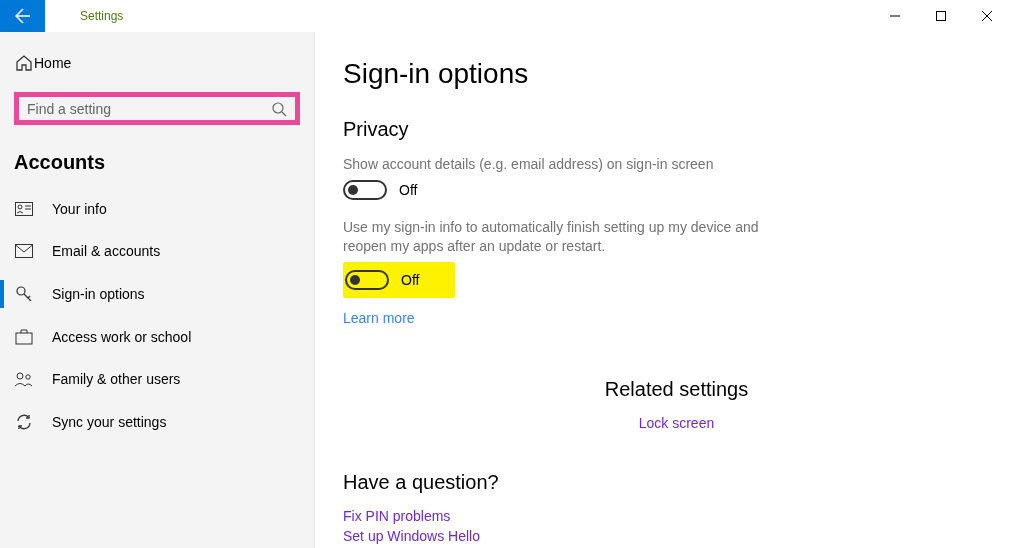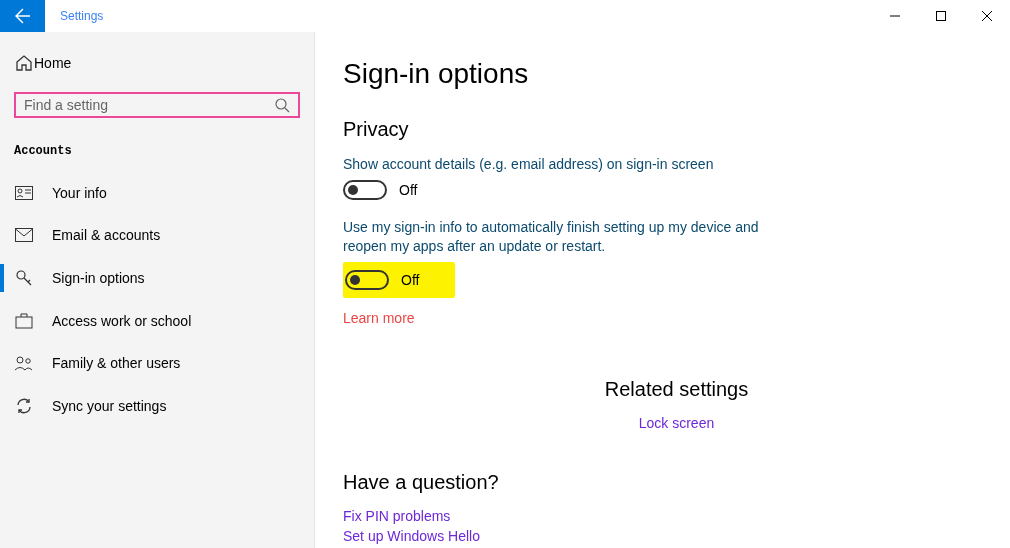--- a/index.html
+++ b/index.html
@@ -25,21 +25,22 @@
   justify-content: center;
   cursor: pointer;
 }
 .back-btn svg { width: 16px; height: 16px; }
 .app-title {
   flex: 0 0 auto;
   padding-left: 15px;
   display: flex;
   align-items: center;
   font-size: 12px;
-  color: #3b82f6;
+  color: #4d7c0f;
+  margin-left: 20px;
 }
 .spacer { flex: 1; }
 .caption-buttons { display: flex; }
 .caption-btn {
   width: 46px;
   display: flex;
   align-items: center;
   justify-content: center;
   cursor: pointer;
 }
@@ -56,42 +57,41 @@
   display: flex;
   align-items: center;
   padding: 22px 14px 10px 14px;
   cursor: pointer;
 }
 .home-row .icon-slot { width: 20px; display: flex; justify-content: center; }
 .home-row .label { font-size: 14px; }
 .search-wrap { padding: 10px 14px 18px 14px; }
 .search-box {
   width: 100%;
-  height: 26px;
-  border: 2px solid #ec4899;
+  height: 33px;
+  border: 5px solid #ec4899;
   background: #f4f4f4;
   display: flex;
   align-items: center;
   padding: 0 8px;
 }
 .search-input {
   flex: 1;
   border: none;
   background: transparent;
   outline: none;
   font-size: 14px;
   color: #666;
   font-family: inherit;
 }
 .search-input::placeholder { color: #666; }
 .category-header {
   padding: 8px 14px 14px 14px;
-  font-size: 12px;
+  font-size: 20px;
   font-weight: 600;
-  font-family: Liberation Mono, monospace;
 }
 .nav-items { display: flex; flex-direction: column; }
 .nav-item {
   display: flex;
   align-items: center;
   gap: 18px;
   padding: 13px 14px;
   cursor: pointer;
   position: relative;
 }
@@ -116,21 +116,21 @@
   font-weight: 400;
   margin-bottom: 28px;
 }
 h2.section-title {
   font-size: 20px;
   font-weight: 400;
   margin-bottom: 14px;
 }
 .option-text {
   font-size: 14px;
-  color: #0c4a6e;
+  color: #737373;
   max-width: 440px;
   margin-bottom: 6px;
   line-height: 1.35;
 }
 .toggle-row {
   display: flex;
   align-items: center;
   gap: 12px;
   margin-bottom: 18px;
 }
@@ -155,21 +155,21 @@
 .highlight {
   display: inline-flex;
   align-items: center;
   gap: 12px;
   background: #fdf200;
   padding: 8px 36px 8px 2px;
   border-radius: 2px;
   margin-bottom: 12px;
 }
 .link {
-  color: #ef4444;
+  color: #3b82f6;
   font-size: 14px;
   cursor: pointer;
   margin-bottom: 20px;
   display: inline-block;
 }
 .related-section { margin-top: 32px; text-align: center; }
 .related-link {
   color: #6d28d9;
   font-size: 14px;
   cursor: pointer;

